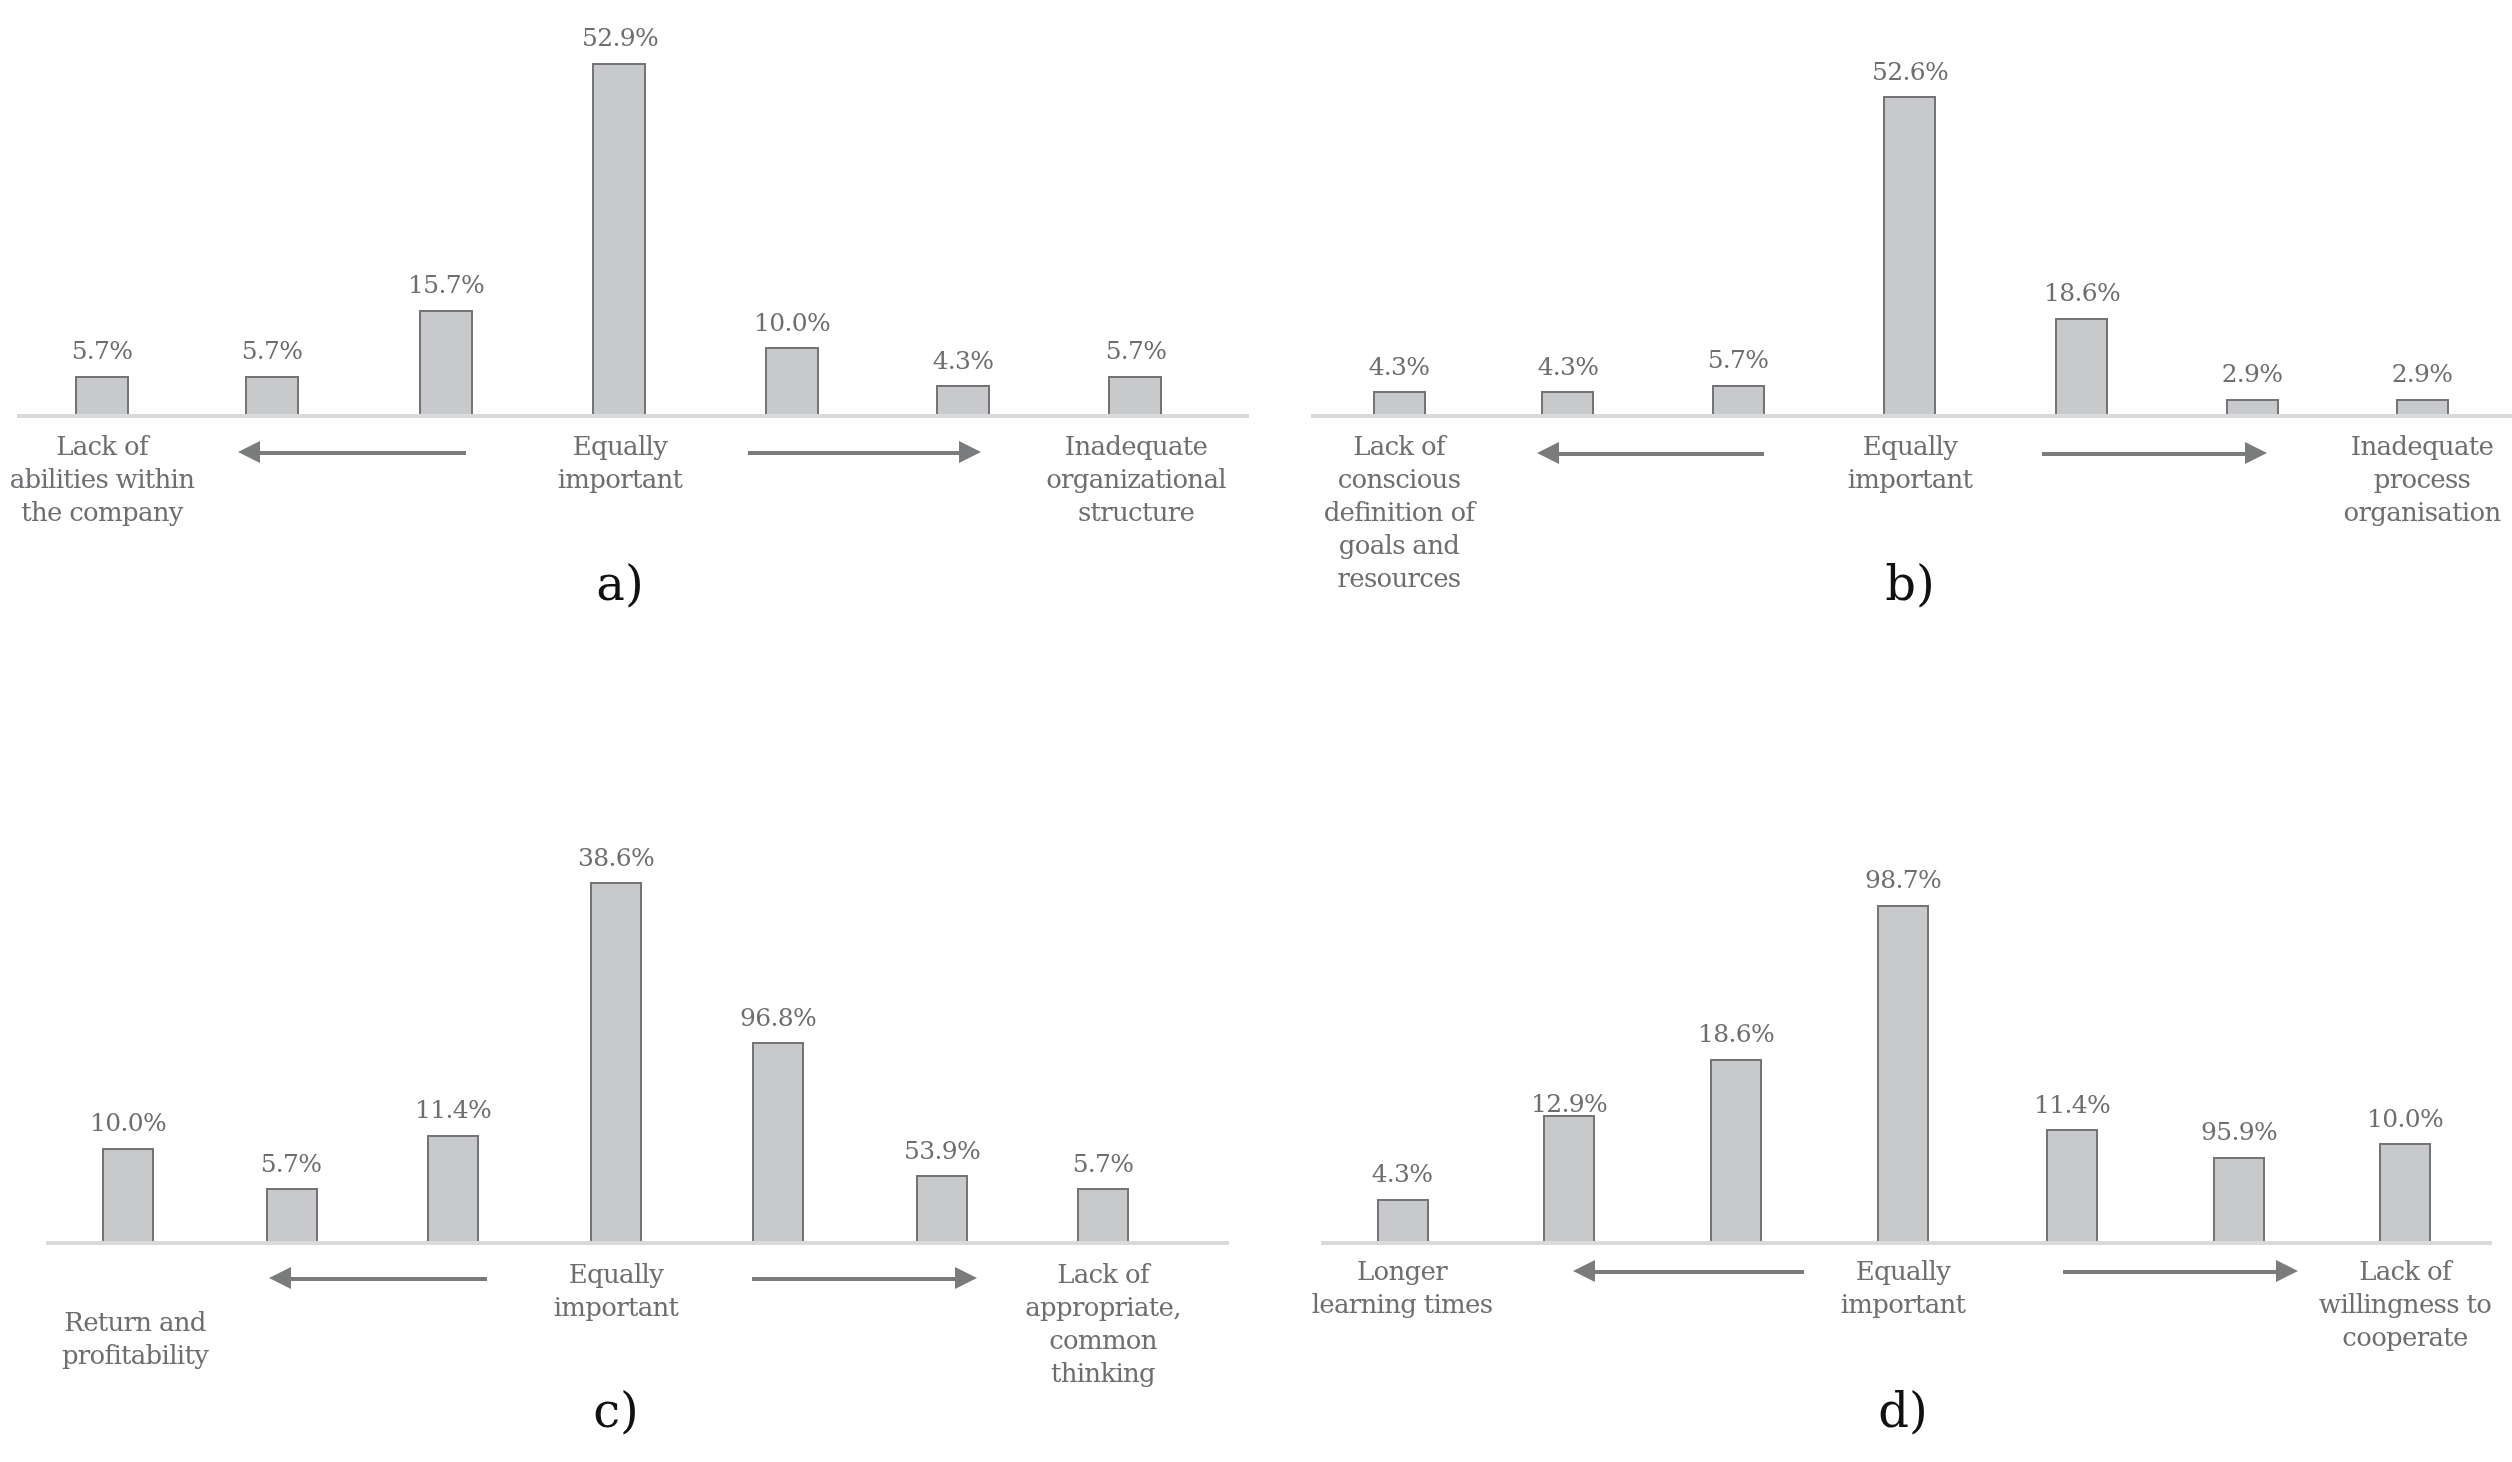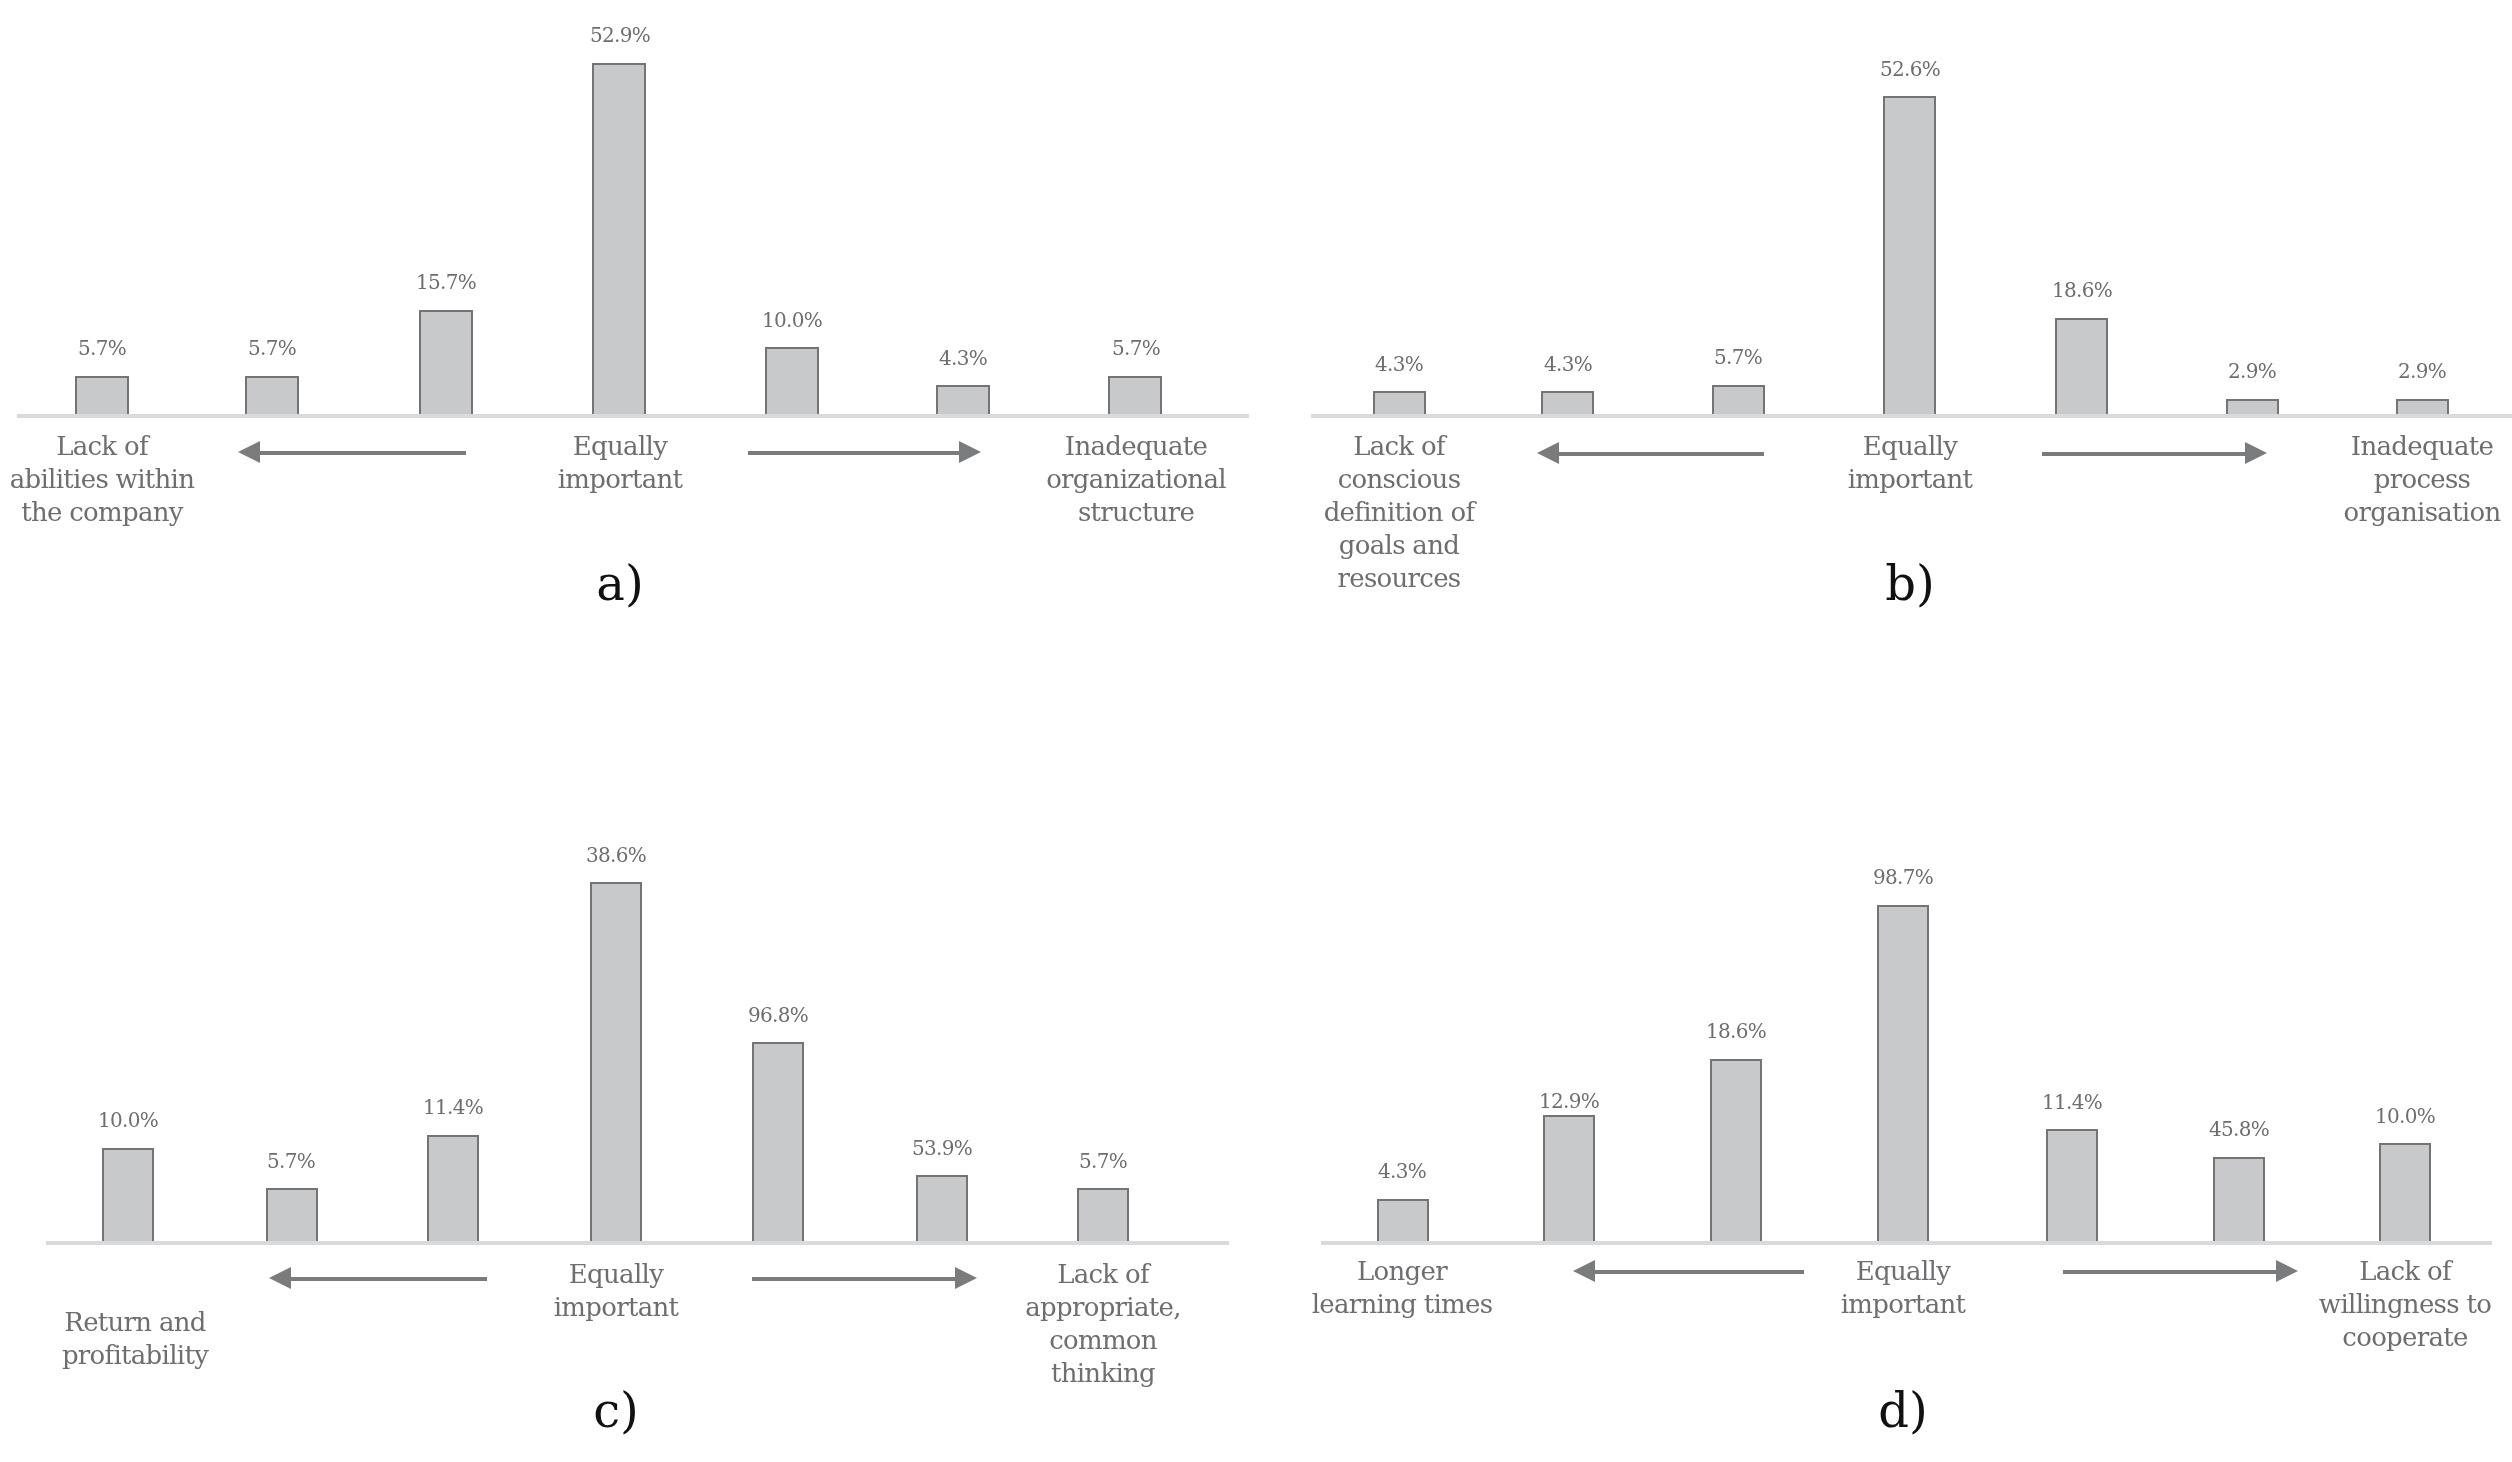--- a/index.html
+++ b/index.html
@@ -1,21 +1,21 @@
 <!DOCTYPE html>
 <html style="font-size:11px"><head>
 <meta charset="utf-8">
 <style>
   html, body { margin: 0; padding: 0; background: #ffffff; }
   body { width: 2512px; height: 1462px; position: relative; overflow: hidden;
          font-family: "DejaVu Serif", "Liberation Serif", serif; color: #6d6e71; }
   .panel { position: absolute; }
   .baseline { position: absolute; height: 4.1px; background: #d9dadb; }
   .bar { position: absolute; background: #c8c9cb; border: 2.7px solid #747476; border-bottom: none; box-sizing: border-box; }
-  .val { position: absolute; width: 136px; margin-left: -68px; text-align: center; font-size: 20px; color: #6d6e71; letter-spacing: -0.7px; }
+  .val { position: absolute; width: 136px; margin-left: -68px; text-align: center; font-size: 25px; color: #6d6e71; letter-spacing: -0.7px; }
   .endlabel { position: absolute; width: 204px; margin-left: -102px; text-align: center; font-size: 26px; line-height: 33px; color: #6d6e71; letter-spacing: -0.7px; }
   .arrow { position: absolute; height: 0; }
   .arrow .shaft { position: absolute; top: -2px; height: 4.1px; background: #7a7b7d; }
   .arrow .head { position: absolute; top: -11.6px; width: 0; height: 0; border-top: 11.6px solid transparent; border-bottom: 11.6px solid transparent; }
   .arrow.left .head { left: 0; border-right: 22px solid #7a7b7d; }
   .arrow.right .head { right: 0; border-left: 22px solid #7a7b7d; }
   .caption { position: absolute; width: 136px; margin-left: -68px; text-align: center; font-size: 48px; color: #111111; }
 </style>
 </head>
 <body>
@@ -130,21 +130,21 @@
       <div class="val" style="left: 1402px; top: 1159px;">4.3%</div>
       <div class="bar" style="left: 1543px; width: 52px; top: 1115px; height: 127px;"></div>
       <div class="val" style="left: 1569px; top: 1075px; margin-top: 14px;">12.9%</div>
       <div class="bar" style="left: 1710px; width: 52px; top: 1059px; height: 182px;"></div>
       <div class="val" style="left: 1736px; top: 1019px;">18.6%</div>
       <div class="bar" style="left: 1877px; width: 52px; top: 905px; height: 336px;"></div>
       <div class="val" style="left: 1903px; top: 865px;">98.7%</div>
       <div class="bar" style="left: 2046px; width: 52px; top: 1129px; height: 112px;"></div>
       <div class="val" style="left: 2072px; top: 1090px;">11.4%</div>
       <div class="bar" style="left: 2213px; width: 52px; top: 1157px; height: 84px;"></div>
-      <div class="val" style="left: 2239px; top: 1117px;">45.8%</div>
+      <div class="val" style="left: 2239px; top: 1117px;">95.9%</div>
       <div class="bar" style="left: 2379px; width: 52px; top: 1143px; height: 98px;"></div>
       <div class="val" style="left: 2405px; top: 1104px;">10.0%</div>
       <div class="baseline" style="left: 1321px; width: 1171px; top: 1241px;"></div>
       <div class="endlabel" style="left: 1402px; top: 1255px; white-space: pre-line;">Longer
 learning times</div>
       <div class="endlabel" style="left: 1903px; top: 1255px; white-space: pre-line;">Equally
 important</div>
       <div class="endlabel" style="left: 2405px; top: 1255px; white-space: pre-line;">Lack of
 willingness to
 cooperate</div>

